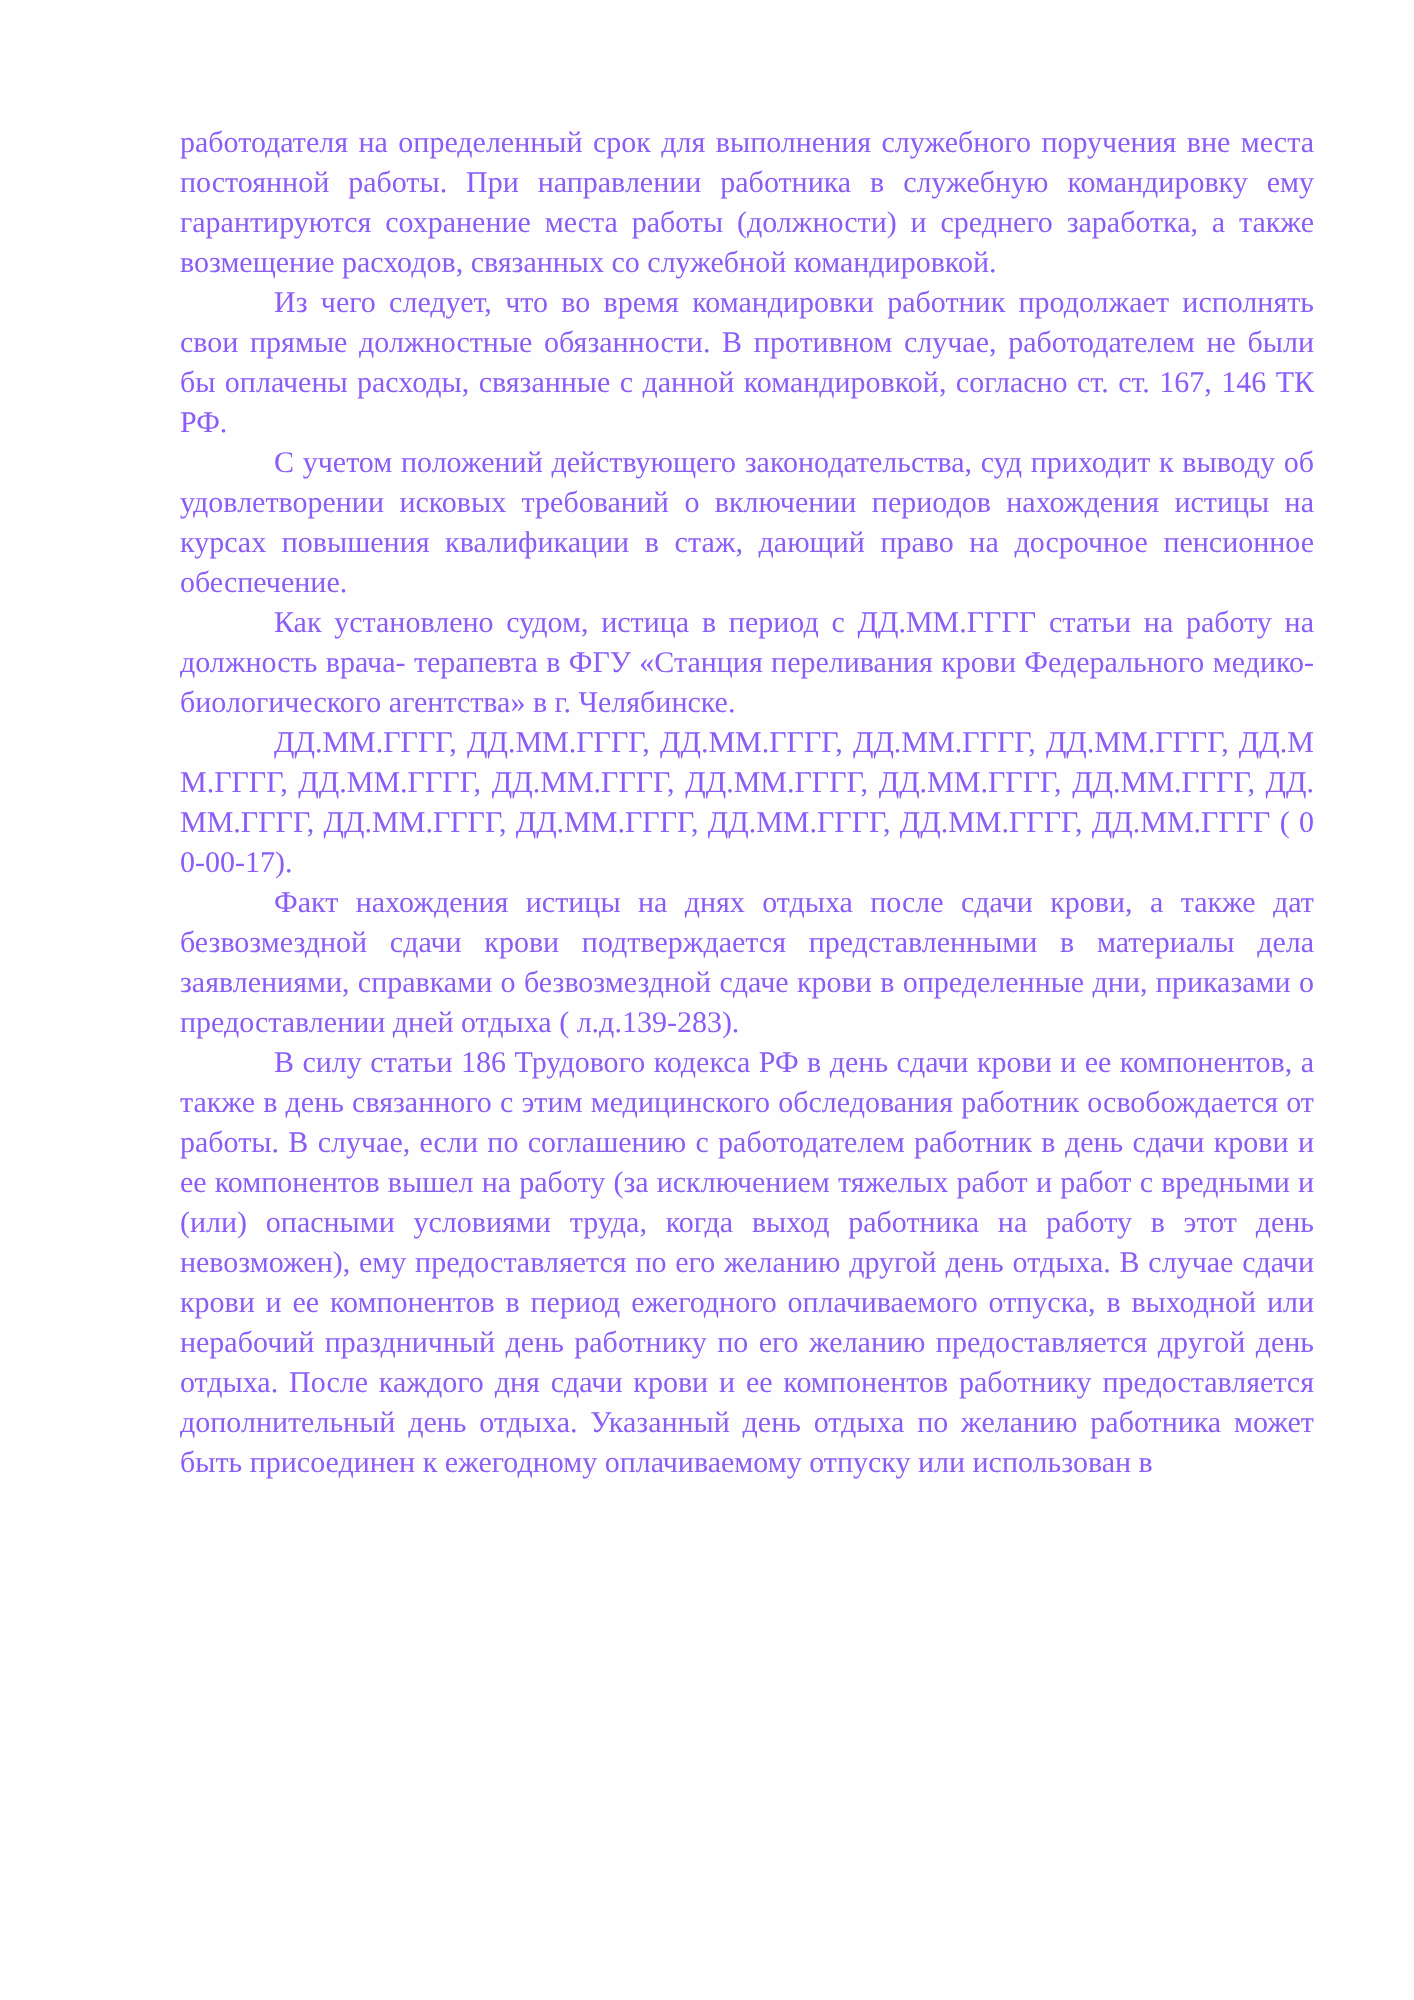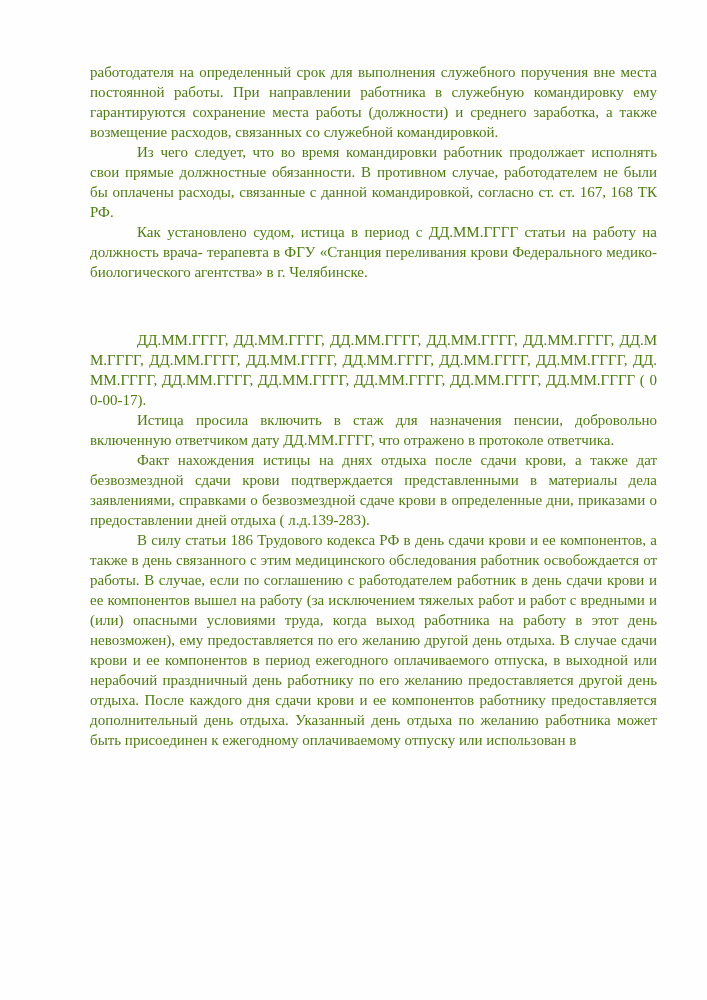--- a/index.html
+++ b/index.html
@@ -13,44 +13,43 @@
     height: 1000px;
     background: #fefefe;
     overflow: hidden;
     font-family: "Liberation Serif", "DejaVu Serif", serif;
   }
   .text-block {
     position: absolute;
     left: 90px;
     top: 62px;
     width: 567px;
-    color: #4d7c0f;
+    color: #8b5cf6;
     font-size: 15px;
     line-height: 20px;
     text-align: justify;
   }
   .text-block p {
     margin: 0;
     padding: 0;
     text-indent: 47px;
   }
   .text-block p.no-indent {
     text-indent: 0;
   }
   .text-block p.dates {
     word-break: break-all;
-    margin-top: 48px;
   }
 </style>
 </head>
 <body>
 
 <div class="page">
   <div class="text-block">
     <p class="no-indent">работодателя на определенный срок для выполнения служебного поручения вне места постоянной работы. При направлении работника в служебную командировку ему гарантируются сохранение места работы (должности) и среднего заработка, а также возмещение расходов, связанных со служебной командировкой.</p>
-    <p>Из чего следует, что во время командировки работник продолжает исполнять свои прямые должностные обязанности. В противном случае, работодателем не были бы оплачены расходы, связанные с данной командировкой, согласно ст. ст. 167, 168 ТК РФ.</p>
+    <p>Из чего следует, что во время командировки работник продолжает исполнять свои прямые должностные обязанности. В противном случае, работодателем не были бы оплачены расходы, связанные с данной командировкой, согласно ст. ст. 167, 146 ТК РФ.</p>
+    <p>С учетом положений действующего законодательства, суд приходит к выводу об удовлетворении исковых требований о включении периодов нахождения истицы на курсах повышения квалификации в стаж, дающий право на досрочное пенсионное обеспечение.</p>
     <p>Как установлено судом, истица в период с ДД.ММ.ГГГГ статьи на работу на должность врача- терапевта в ФГУ «Станция переливания крови Федерального медико- биологического агентства» в г. Челябинске.</p>
     <p class="dates">ДД.ММ.ГГГГ, ДД.ММ.ГГГГ, ДД.ММ.ГГГГ, ДД.ММ.ГГГГ, ДД.ММ.ГГГГ, ДД.ММ.ГГГГ, ДД.ММ.ГГГГ, ДД.ММ.ГГГГ, ДД.ММ.ГГГГ, ДД.ММ.ГГГГ, ДД.ММ.ГГГГ, ДД.ММ.ГГГГ, ДД.ММ.ГГГГ, ДД.ММ.ГГГГ, ДД.ММ.ГГГГ, ДД.ММ.ГГГГ, ДД.ММ.ГГГГ ( 00-00-17).</p>
-    <p>Истица просила включить в стаж для назначения пенсии, добровольно включенную ответчиком дату ДД.ММ.ГГГГ, что отражено в протоколе ответчика.</p>
     <p>Факт нахождения истицы на днях отдыха после сдачи крови, а также дат безвозмездной сдачи крови подтверждается представленными в материалы дела заявлениями, справками о безвозмездной сдаче крови в определенные дни, приказами о предоставлении дней отдыха ( л.д.139-283).</p>
     <p>В силу статьи 186 Трудового кодекса РФ в день сдачи крови и ее компонентов, а также в день связанного с этим медицинского обследования работник освобождается от работы. В случае, если по соглашению с работодателем работник в день сдачи крови и ее компонентов вышел на работу (за исключением тяжелых работ и работ с вредными и (или) опасными условиями труда, когда выход работника на работу в этот день невозможен), ему предоставляется по его желанию другой день отдыха. В случае сдачи крови и ее компонентов в период ежегодного оплачиваемого отпуска, в выходной или нерабочий праздничный день работнику по его желанию предоставляется другой день отдыха. После каждого дня сдачи крови и ее компонентов работнику предоставляется дополнительный день отдыха. Указанный день отдыха по желанию работника может быть присоединен к ежегодному оплачиваемому отпуску или использован в</p>
   </div>
 </div>
 
 </body></html>

